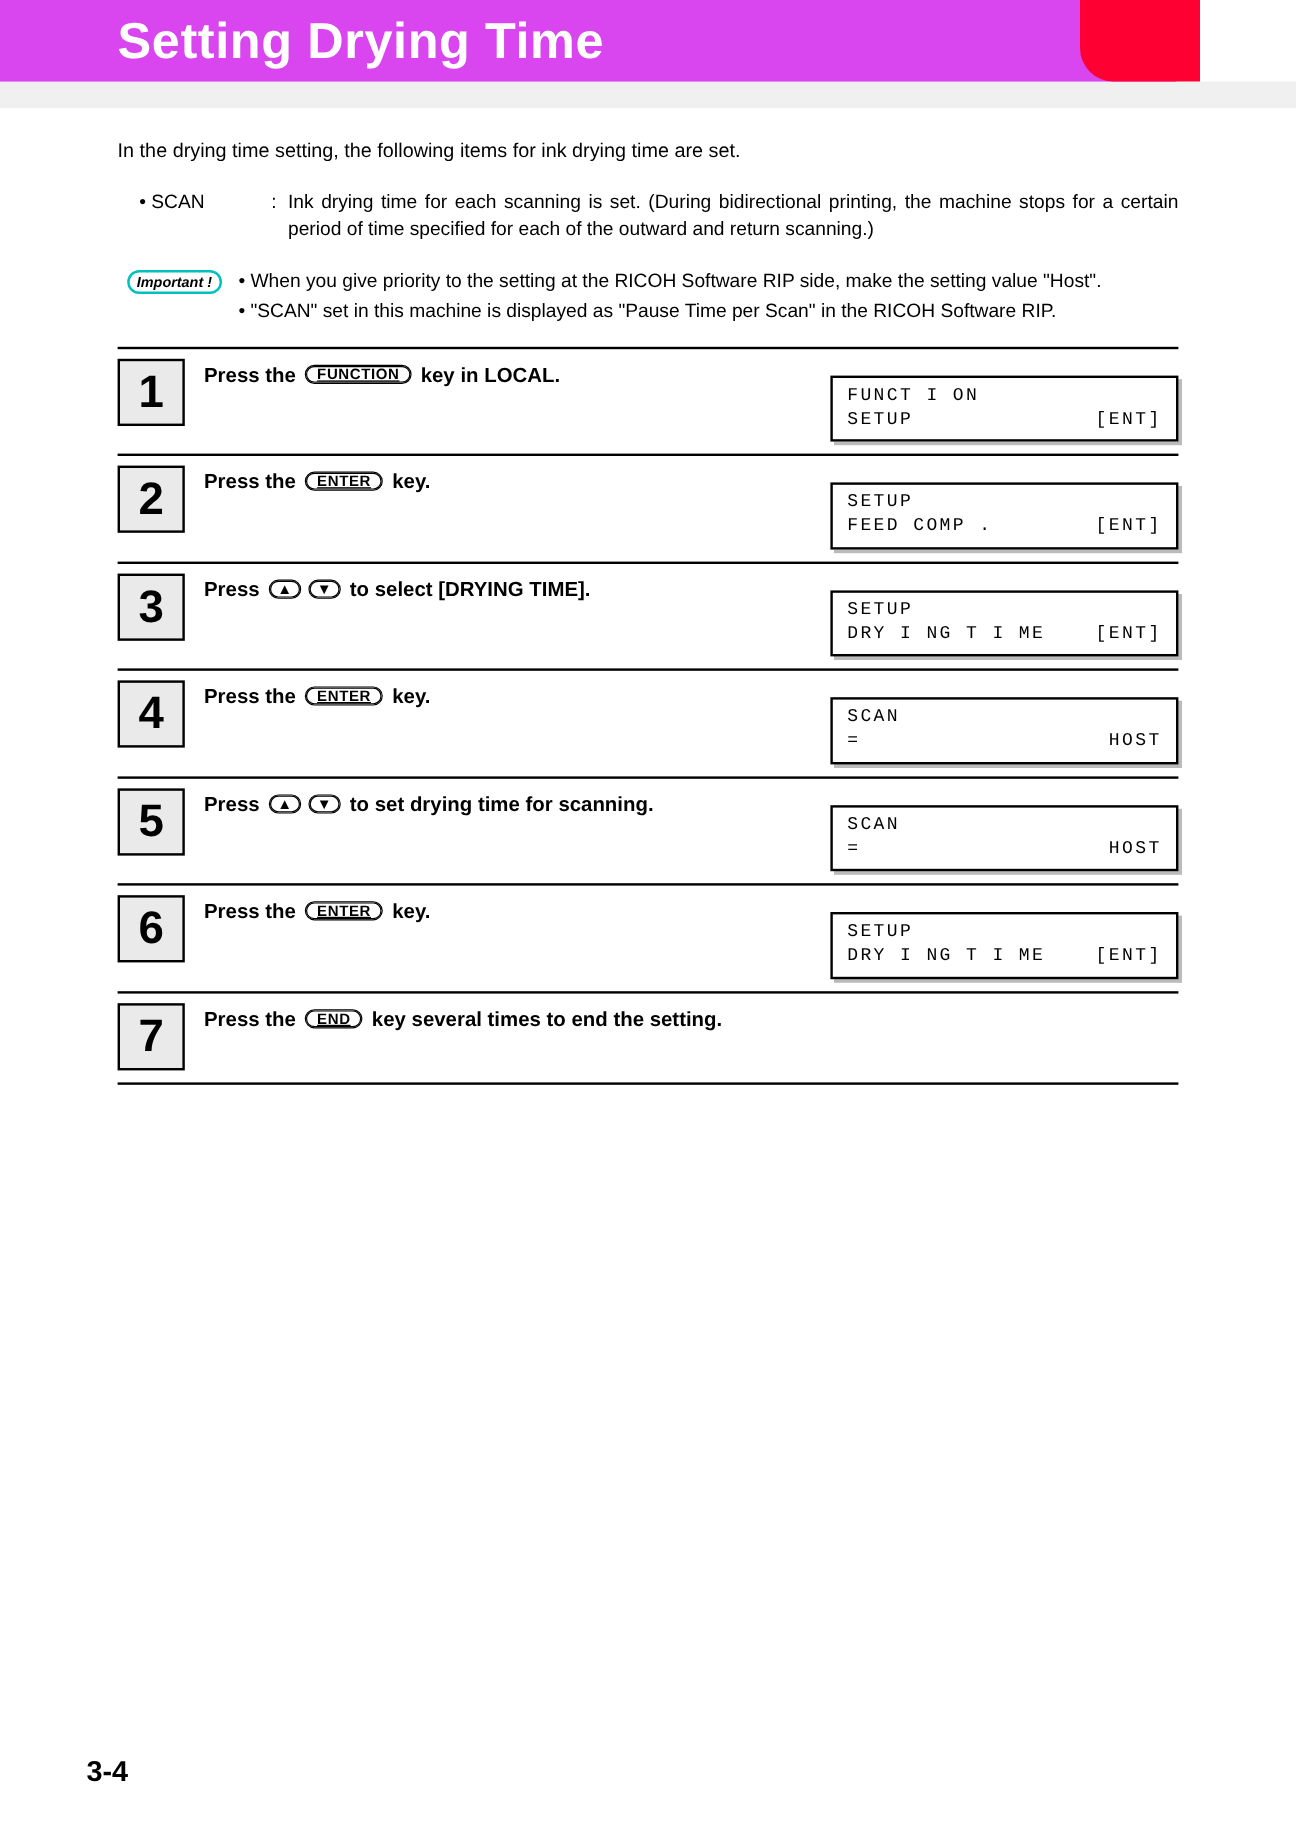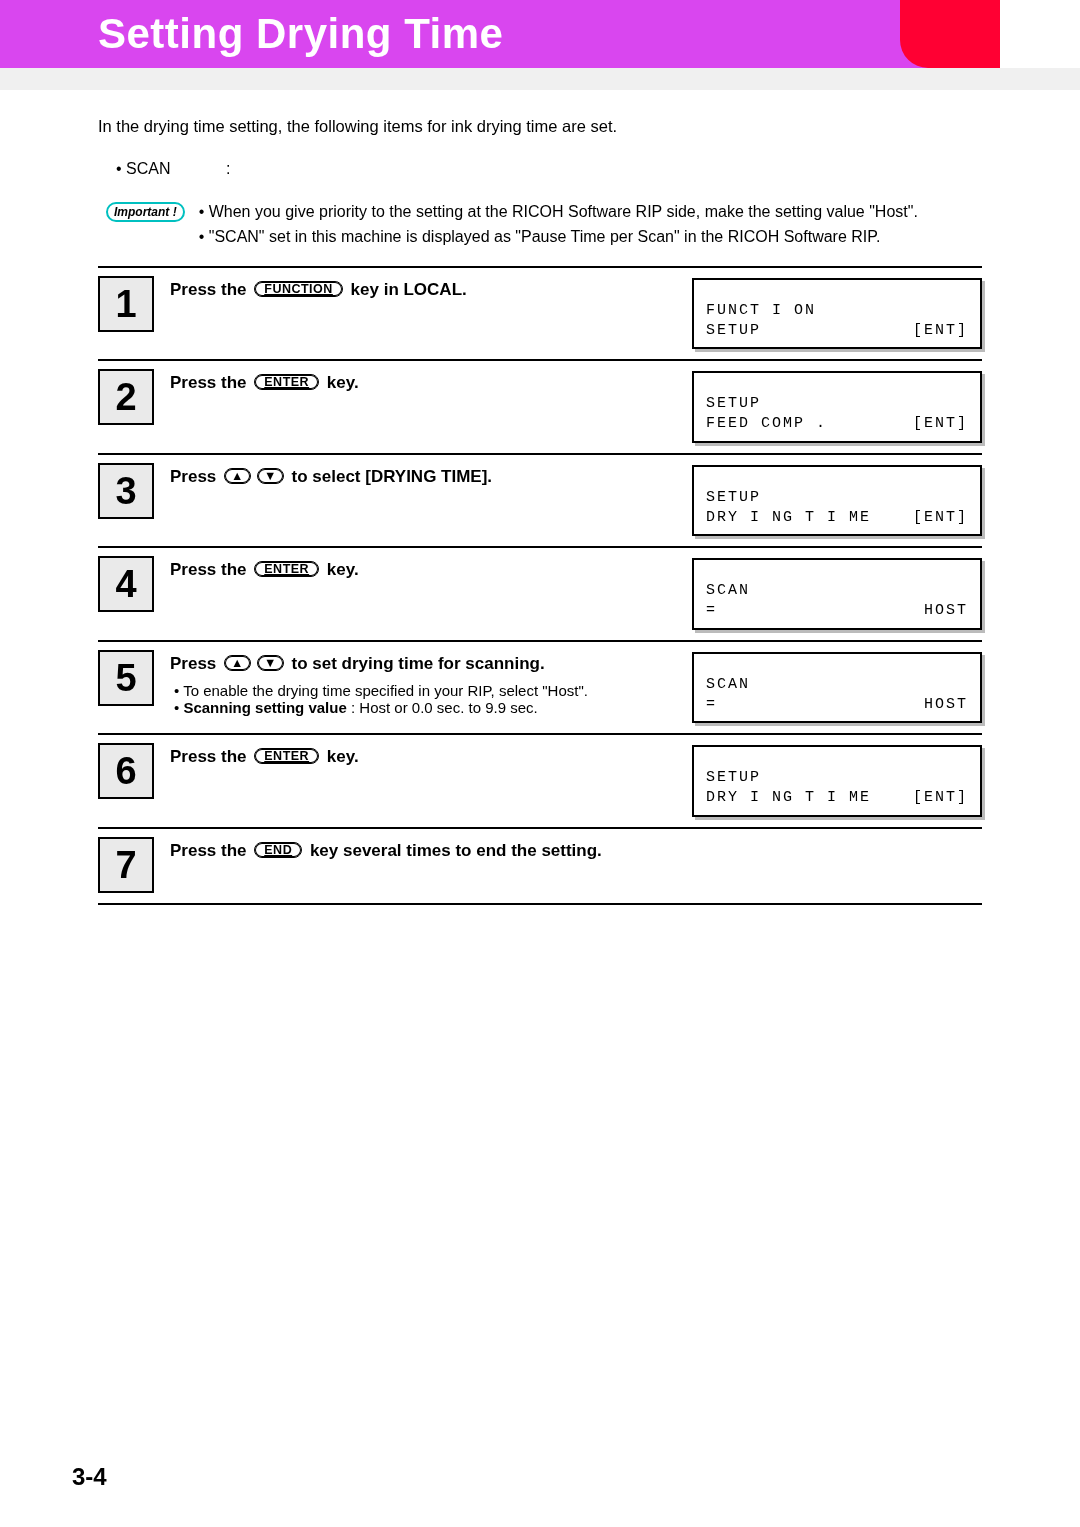--- a/index.html
+++ b/index.html
@@ -132,27 +132,27 @@
     letter-spacing: 0.5px;
     min-width: 30px;
     text-align: right;
   }
   .keycap.under { text-decoration: underline; }
   .keycap.arrow { padding: 0 6px; min-width: 26px; }
   .lcd {
     width: 290px;
     flex-shrink: 0;
     border: 2px solid #000;
-    padding: 21px 12px 6px 12px;
+    padding: 5px 12px 6px 12px;
     font-family: "Courier New", monospace;
     font-size: 15px;
     letter-spacing: 2px;
     line-height: 1.35;
     box-shadow: 3px 3px 0 #bbb;
-    margin-top: 2px;
+    margin-top: 14px;
   }
   .lcd-line2 { display: flex; justify-content: space-between; }
   .page-num {
     position: absolute;
     bottom: 36px;
     left: 72px;
     font-size: 24px;
     font-weight: 900;
     text-align: right;
   }
@@ -165,20 +165,21 @@
   <div class="header-tab"></div>
 </div>
 <div class="gray-strip"></div>
 
 <div class="content">
   <div class="intro">In the drying time setting, the following items for ink drying time are set.</div>
 
   <div class="scan-def">
     <div class="scan-term">• SCAN</div>
     <div class="scan-colon">:</div>
+    <div class="scan-body">Ink drying time for each scanning is set. (During bidirectional printing, the machine stops for a certain period of time specified for each of the outward and return scanning.)</div>
   </div>
 
   <div class="important-row">
     <span class="important-badge">Important !</span>
     <div class="important-list">
       <div>• <span>When you give priority to the setting at the RICOH Software RIP side, make the setting value "Host".</span></div>
       <div>• <span>"SCAN" set in this machine is displayed as "Pause Time per Scan" in the RICOH Software RIP.</span></div>
     </div>
   </div>
 
@@ -247,24 +248,20 @@
         </div>
     </div>
   </div>
 
   <div class="step-row">
     <div class="step-num">5</div>
     <div class="step-text">
       <span class="main">
         <span>Press </span><span class="keycap arrow">▲</span><span class="keycap arrow">▼</span><span>  to set drying time for scanning.</span>
       </span>
-      <ul class="step-sub">
-        <li>To enable the drying time specified in your RIP, select "Host".</li>
-        <li><b>Scanning setting value</b><span>  : Host or 0.0 sec. to 9.9 sec.</span></li>
-      </ul>
     </div>
     <div class="lcd">
       <div>SCAN</div>
       <div class="lcd-line2">
           <span>=</span>
           <span>HOST</span>
         </div>
     </div>
   </div>
 

